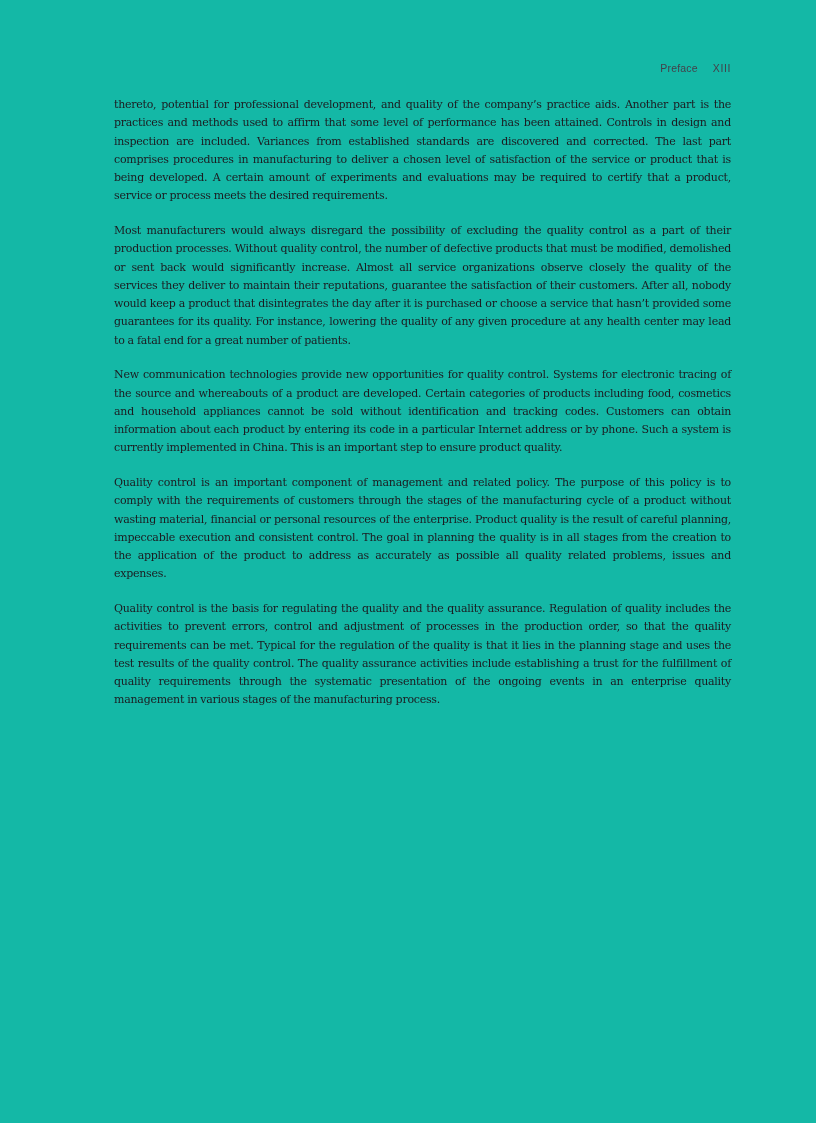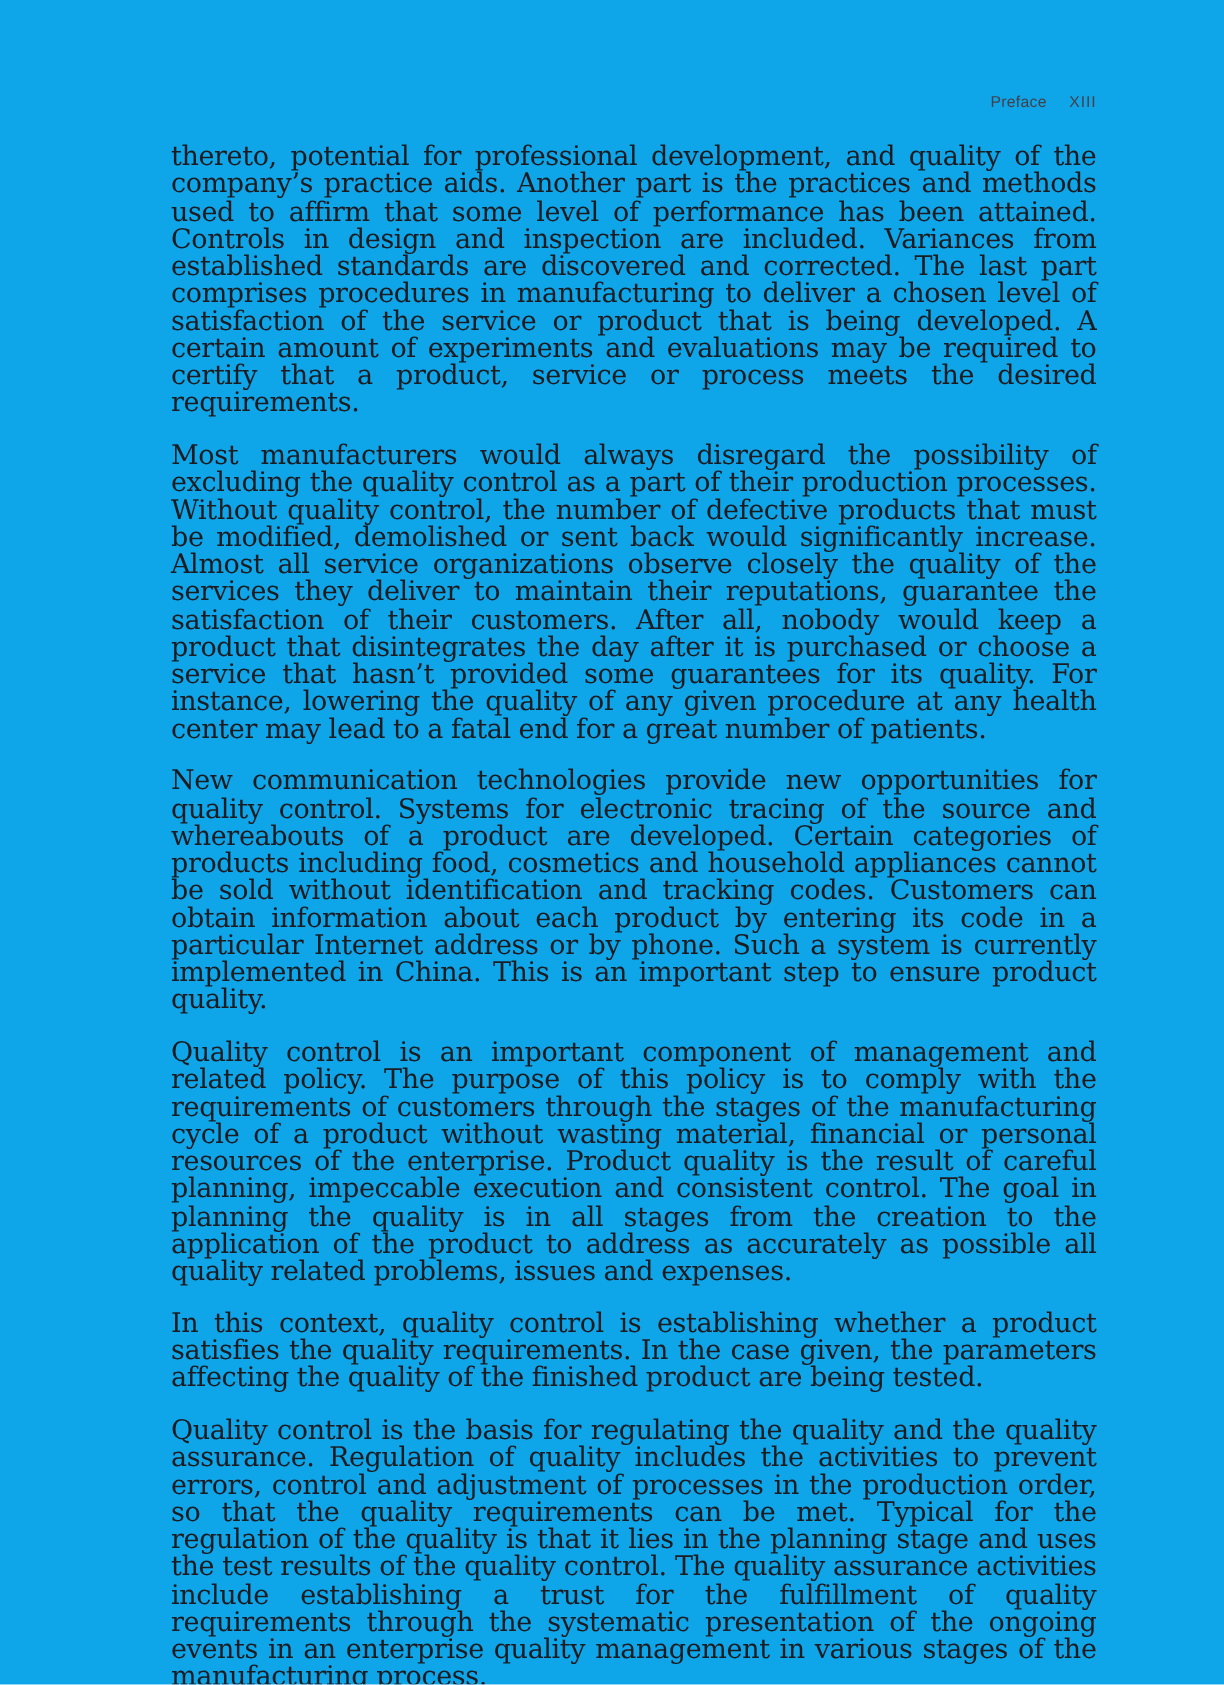--- a/index.html
+++ b/index.html
@@ -5,21 +5,21 @@
 <style>
   html, body {
     margin: 0;
     padding: 0;
     background: #ffffff;
   }
   .page {
     position: relative;
     width: 816px;
     height: 1123px;
-    background: #0ea5e9;
+    background: #14b8a6;
     overflow: hidden;
     box-sizing: border-box;
   }
   .running-head {
     position: absolute;
     top: 62px;
     left: 114px;
     width: 617px;
     text-align: right;
     font-family: "Liberation Sans", sans-serif;
@@ -38,21 +38,21 @@
   }
   .text-block {
     position: absolute;
     top: 96px;
     left: 114px;
     width: 617px;
   }
   .para {
     margin: 0 0 16.5px 0;
     font-family: "DejaVu Serif", "Liberation Serif", serif;
-    font-size: 18px;
+    font-size: 11px;
     line-height: 18.25px;
     text-align: justify;
     text-justify: inter-word;
     color: #1c1b20;
     hyphens: manual;
     -webkit-hyphens: manual;
     word-spacing: -0.2px;
     letter-spacing: -0.25px;
   }
   .para:last-child {
@@ -66,17 +66,16 @@
 
   <div class="running-head">
     <span class="rh-label">Preface</span><span class="rh-folio">XIII</span>
   </div>
 
   <div class="text-block">
     <p class="para">thereto, potential for professional development, and quality of the company’s practice aids. Another part is the practices and methods used to affirm that some level of performance has been attained. Controls in design and inspection are included. Variances from established standards are discovered and corrected. The last part comprises procedures in manufacturing to deliver a chosen level of satisfaction of the service or product that is being developed. A certain amount of experiments and evaluations may be required to certify that a product, service or process meets the desired requirements.</p>
     <p class="para">Most manufacturers would always disregard the possibility of excluding the quality control as a part of their production processes. Without quality control, the number of defective products that must be modified, demolished or sent back would significantly increase. Almost all service organizations observe closely the quality of the services they deliver to maintain their reputations, guarantee the satisfaction of their customers. After all, nobody would keep a product that disintegrates the day after it is purchased or choose a service that hasn’t provided some guarantees for its quality. For instance, lowering the quality of any given procedure at any health center may lead to a fatal end for a great number of patients.</p>
     <p class="para">New communication technologies provide new opportunities for quality control. Systems for electronic tracing of the source and whereabouts of a product are developed. Certain categories of products including food, cosmetics and household appliances cannot be sold without identification and tracking codes. Customers can obtain information about each product by entering its code in a particular Internet address or by phone. Such a system is currently implemented in China. This is an important step to ensure product quality.</p>
     <p class="para">Quality control is an important component of management and related policy. The purpose of this policy is to comply with the requirements of customers through the stages of the manufacturing cycle of a product without wasting material, financial or personal resources of the enterprise. Product quality is the result of careful planning, impeccable execution and consistent control. The goal in planning the quality is in all stages from the creation to the application of the product to address as accurately as possible all quality related problems, issues and expenses.</p>
-    <p class="para">In this context, quality control is establishing whether a product satisfies the quality requirements. In the case given, the parameters affecting the quality of the finished product are being tested.</p>
     <p class="para">Quality control is the basis for regulating the quality and the quality assurance. Regulation of quality includes the activities to prevent errors, control and adjustment of processes in the production order, so that the quality requirements can be met. Typical for the regulation of the quality is that it lies in the planning stage and uses the test results of the quality control. The quality assurance activities include establishing a trust for the fulfillment of quality requirements through the systematic presentation of the ongoing events in an enterprise quality management in various stages of the manufacturing process.</p>
   </div>
 
 </div>
 
 </body></html>

